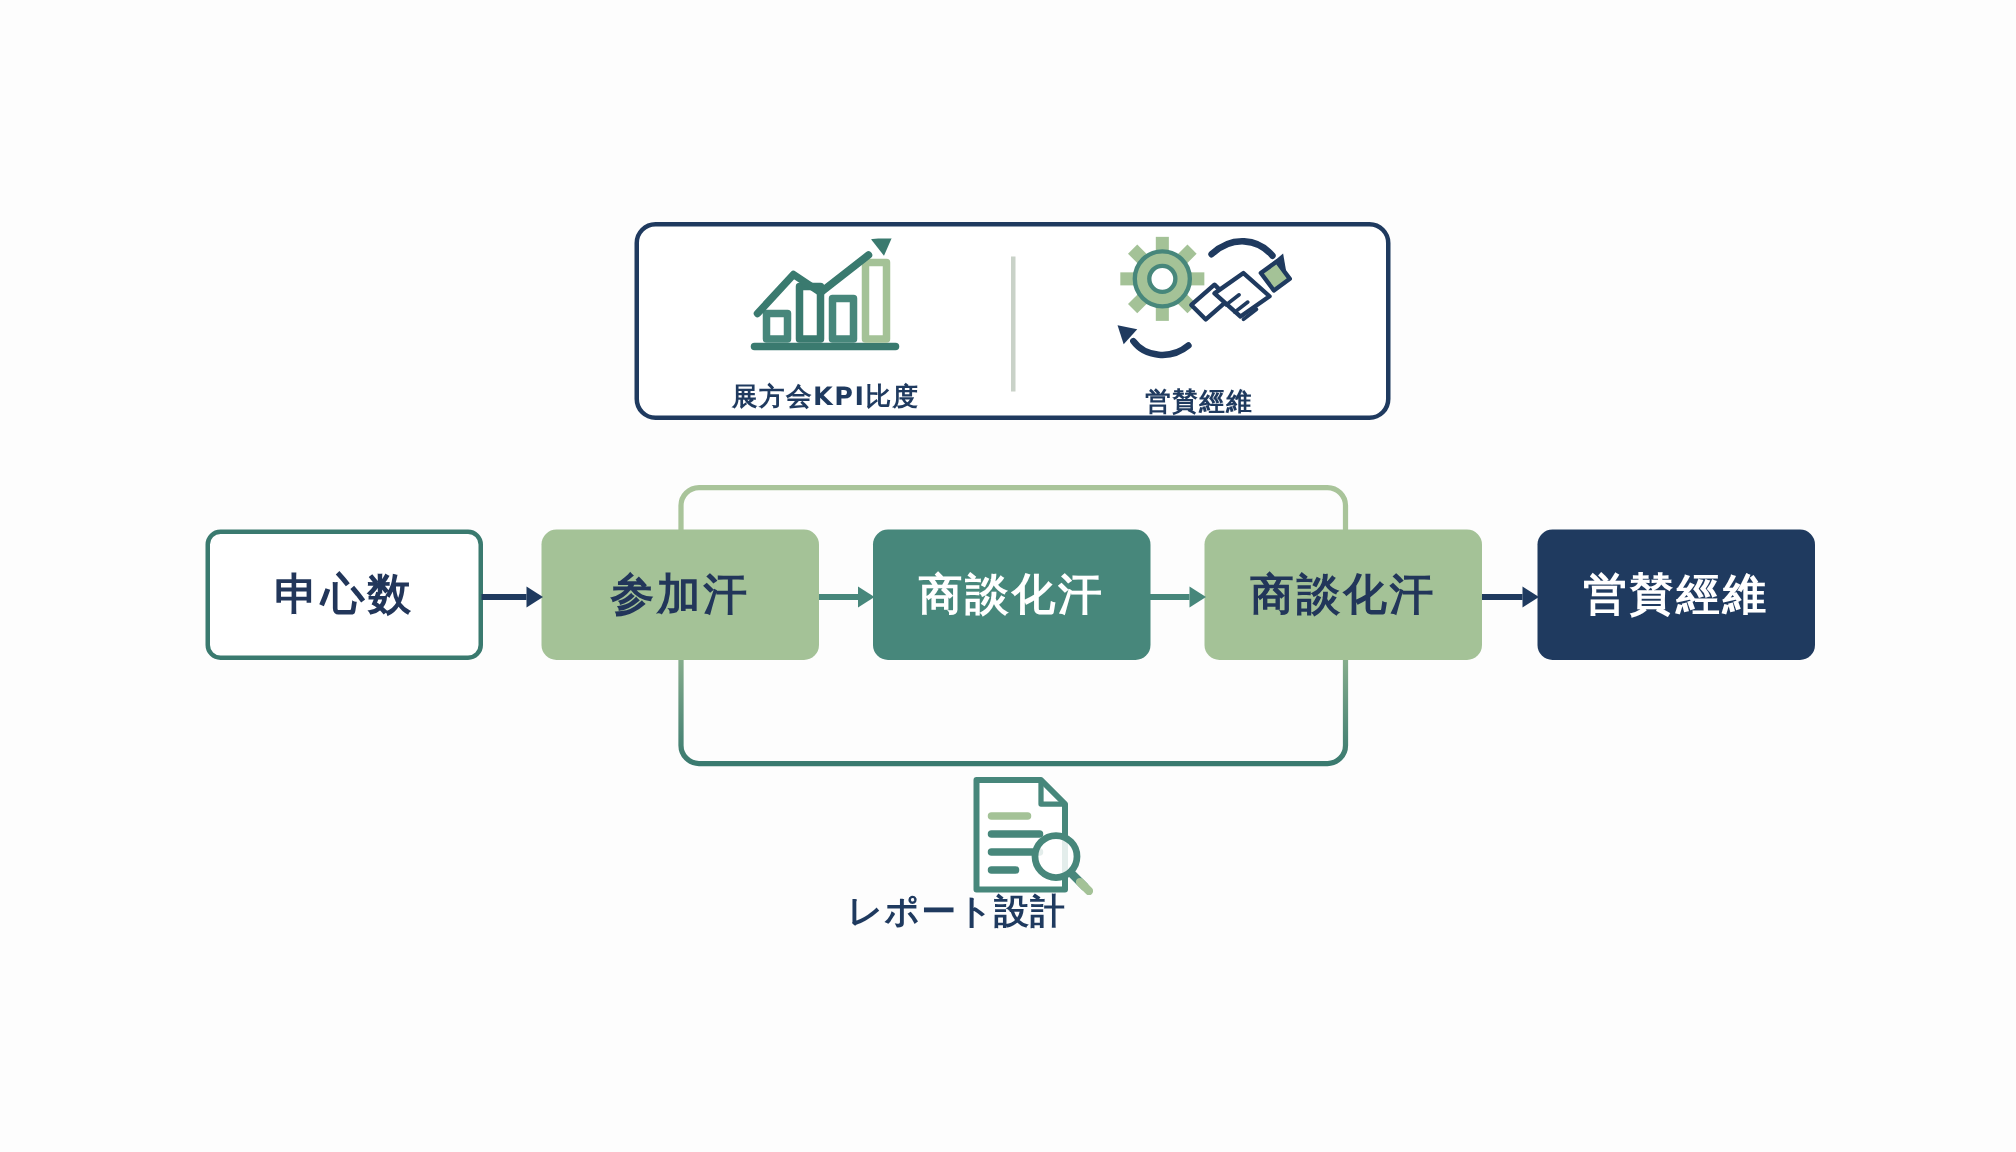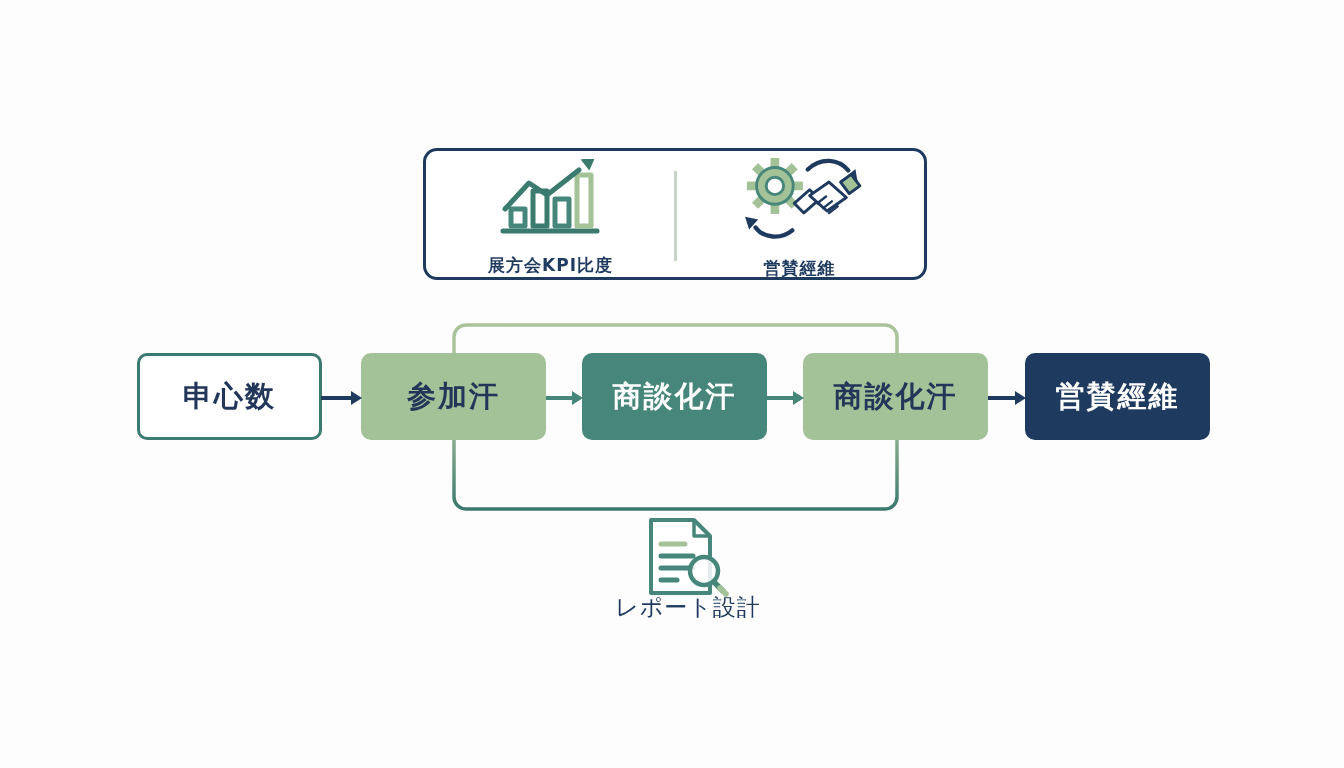--- a/index.html
+++ b/index.html
@@ -37,22 +37,22 @@
   .arrow .shaft{flex:1;height:3.5px;background:var(--ac,var(--navy));}
   .arrow .head{width:0;height:0;border-top:7px solid transparent;border-bottom:7px solid transparent;border-left:11px solid var(--ac,var(--navy));}
   .a1{left:321px;width:41px;} .a2{left:546px;width:37px;} .a3{left:766px;width:38px;} .a4{left:988px;width:38px;}
 
   
   .bracket{position:absolute;left:450px;top:319px;z-index:1;}
 
   
   .report-icon{position:absolute;left:641px;top:515px;z-index:2;}
   .report-label{
-    position:absolute;left:588px;top:592px;width:200px;text-align:center;
-    font-size:23px;font-weight:400;color:var(--navy);letter-spacing:1px;
+    position:absolute;left:538px;top:592px;width:200px;text-align:center;
+    font-size:23px;font-weight:700;color:var(--navy);letter-spacing:1px;
   }
 
   
   .st-teal{stroke:var(--teal);} .st-teal-dark{stroke:var(--teal-dark);} .st-green{stroke:var(--green);}
   .st-navy{stroke:var(--navy);} .fl-green{fill:var(--green);} .fl-navy{fill:var(--navy);}
   .fl-white{fill:#ffffff;} .fl-none{fill:none;} .fl-teal-dark{fill:var(--teal-dark);}
 </style>
 </head>
 <body>
 

